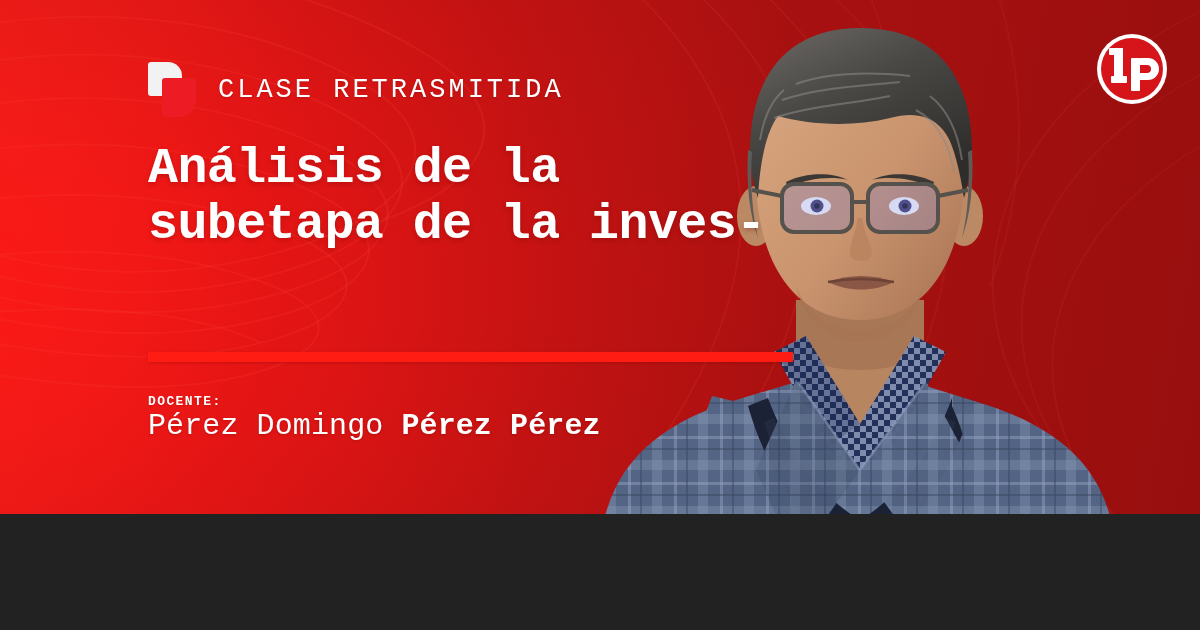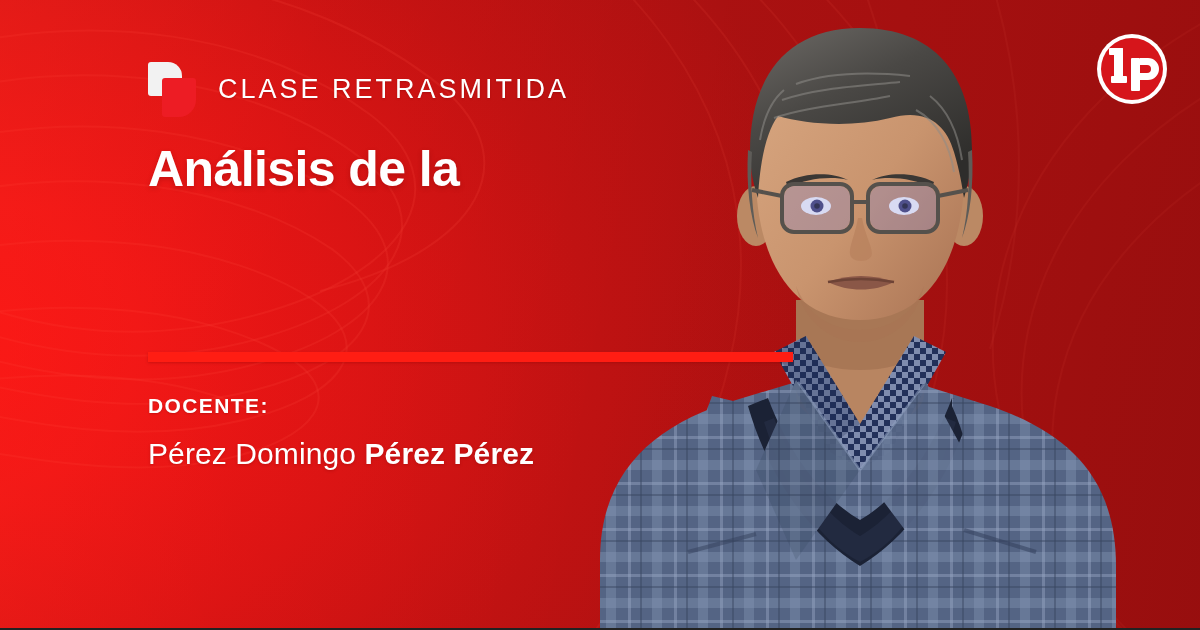--- a/index.html
+++ b/index.html
@@ -3,23 +3,23 @@
 <meta charset="utf-8">
 <style>
   html, body {
     margin: 0;
     padding: 0;
     background: #222;
   }
   .banner {
     position: relative;
     width: 1200px;
-    height: 628px;
+    height: 514px;
     overflow: hidden;
-    font-family: Liberation Sans, sans-serif;
+    font-family: Liberation Mono, monospace;
     background: #0f766e;
   }
 
   
   .bg-base {
     position: absolute;
     inset: 0;
     background:
       radial-gradient(ellipse 900px 700px at -5% 55%, #fa1212 0%, #ef1515 22%, #d81414 48%, #bf1212 72%, #ab1111 100%);
   }
@@ -117,24 +117,24 @@
   }
 
   
   .docente {
     position: absolute;
     left: 148px;
     top: 394px;
     color: #ffffff;
   }
   .docente-label {
-    font-size: 21px;
+    font-size: 13px;
     font-weight: 700;
     letter-spacing: 1.4px;
-    margin-bottom: 19px;
+    margin-bottom: 0;
     text-shadow: 0 1px 2px rgba(100,0,0,0.25);
   }
   .docente-name {
     font-size: 30px;
     font-weight: 300;
     letter-spacing: 0.1px;
     white-space: nowrap;
     text-shadow: 0 1px 3px rgba(100,0,0,0.28);
   }
   .docente-name .surname { font-weight: 700; }
@@ -350,20 +350,21 @@
   <div class="kicker-row">
     <div class="brand-mark">
       <div class="sq-white"></div>
       <div class="sq-red"></div>
     </div>
     <div class="kicker-text">CLASE RETRASMITIDA</div>
   </div>
 
   <div class="headline">
     <span class="hl-line">Análisis de la</span>
+    <span class="hl-line">subetapa de la inves-</span>
   </div>
 
   <div class="divider"></div>
 
   <div class="docente">
     <div class="docente-label">DOCENTE:</div>
     <div class="docente-name"><span>Pérez Domingo </span><span class="surname">Pérez Pérez</span></div>
   </div>
 
 

